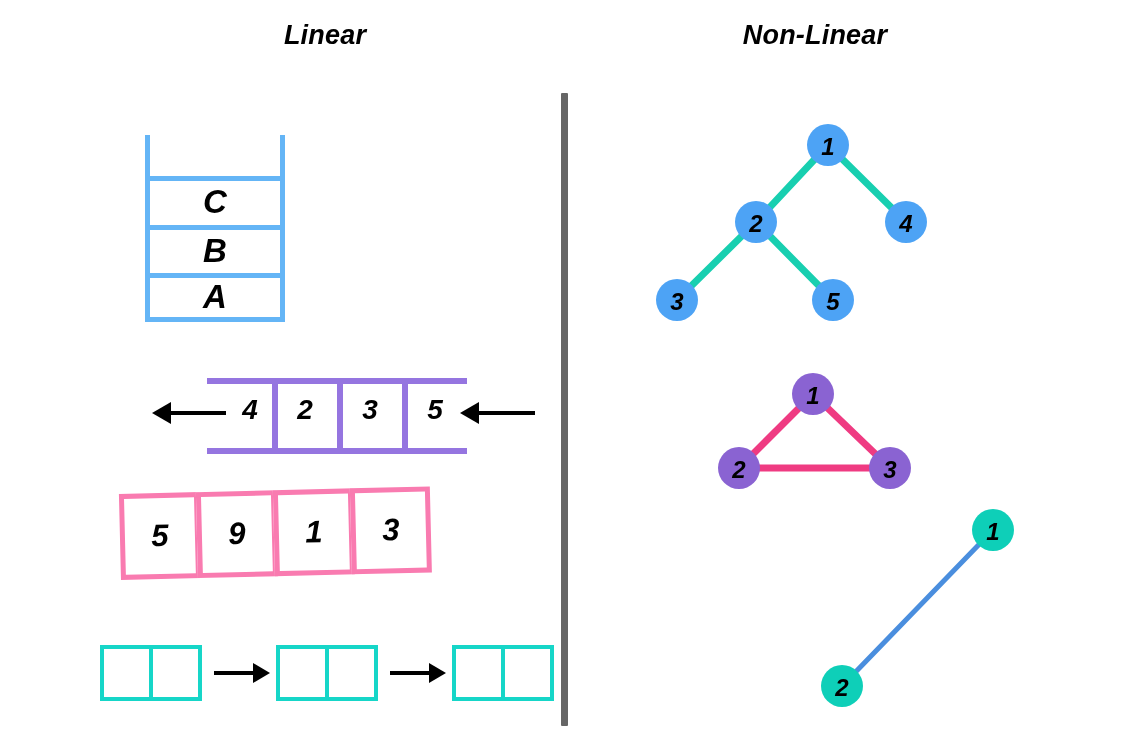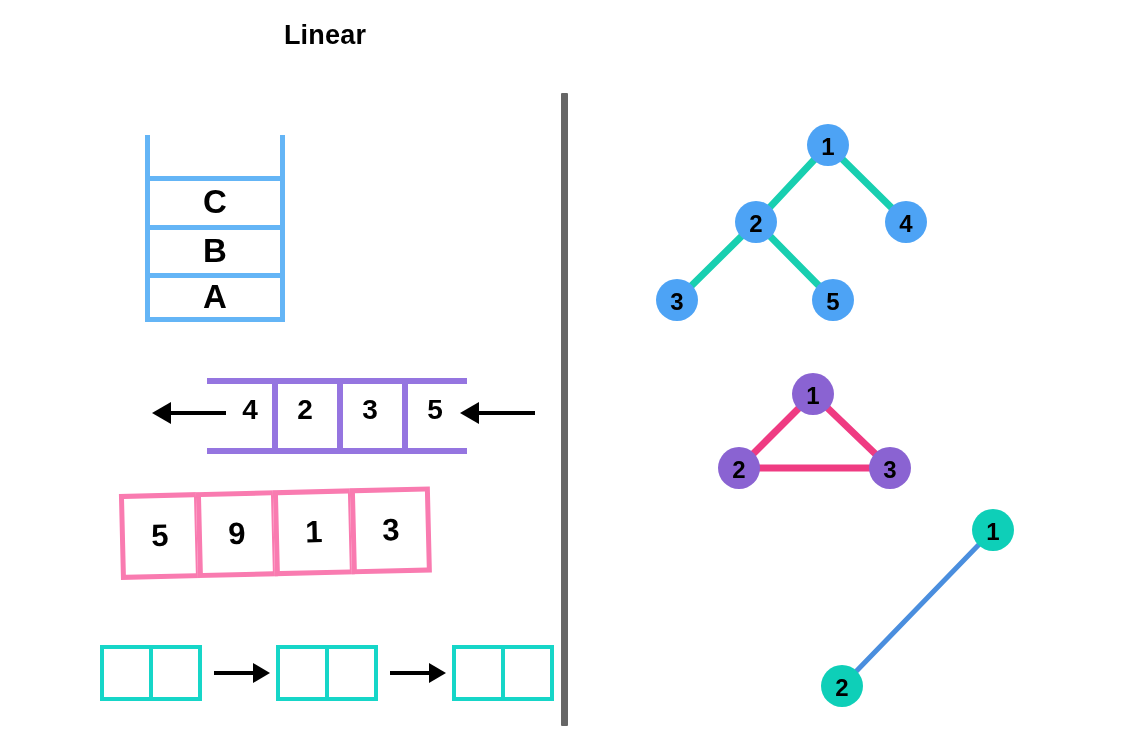--- a/index.html
+++ b/index.html
@@ -9,20 +9,21 @@
   }
   body {
     font-family: "Liberation Sans", sans-serif;
   }
   #canvas {
     position: relative;
     width: 1130px;
     height: 747px;
     background: #ffffff;
     overflow: hidden;
+    font-style: italic;
   }
   .section-title {
     position: absolute;
     font-family: "Liberation Sans", sans-serif;
     font-weight: bold;
     font-size: 27px;
     color: #000000;
     letter-spacing: 0.2px;
     white-space: nowrap;
     text-align: center;
@@ -197,20 +198,21 @@
     text-anchor: middle;
     dominant-baseline: central;
   }
 </style>
 </head>
 <body>
 
 <div id="canvas">
 
   <div class="section-title" id="title-linear">Linear</div>
+  <div class="section-title" id="title-nonlinear">Non-Linear</div>
 
   <div id="divider"></div>
 
   <div id="stack">
     <div class="wall left"></div>
     <div class="wall right"></div>
     <div class="rung" style="top:41px;"></div>
     <div class="rung" style="top:90px;"></div>
     <div class="rung" style="top:138px;"></div>
     <div class="rung" style="top:182px;"></div>

